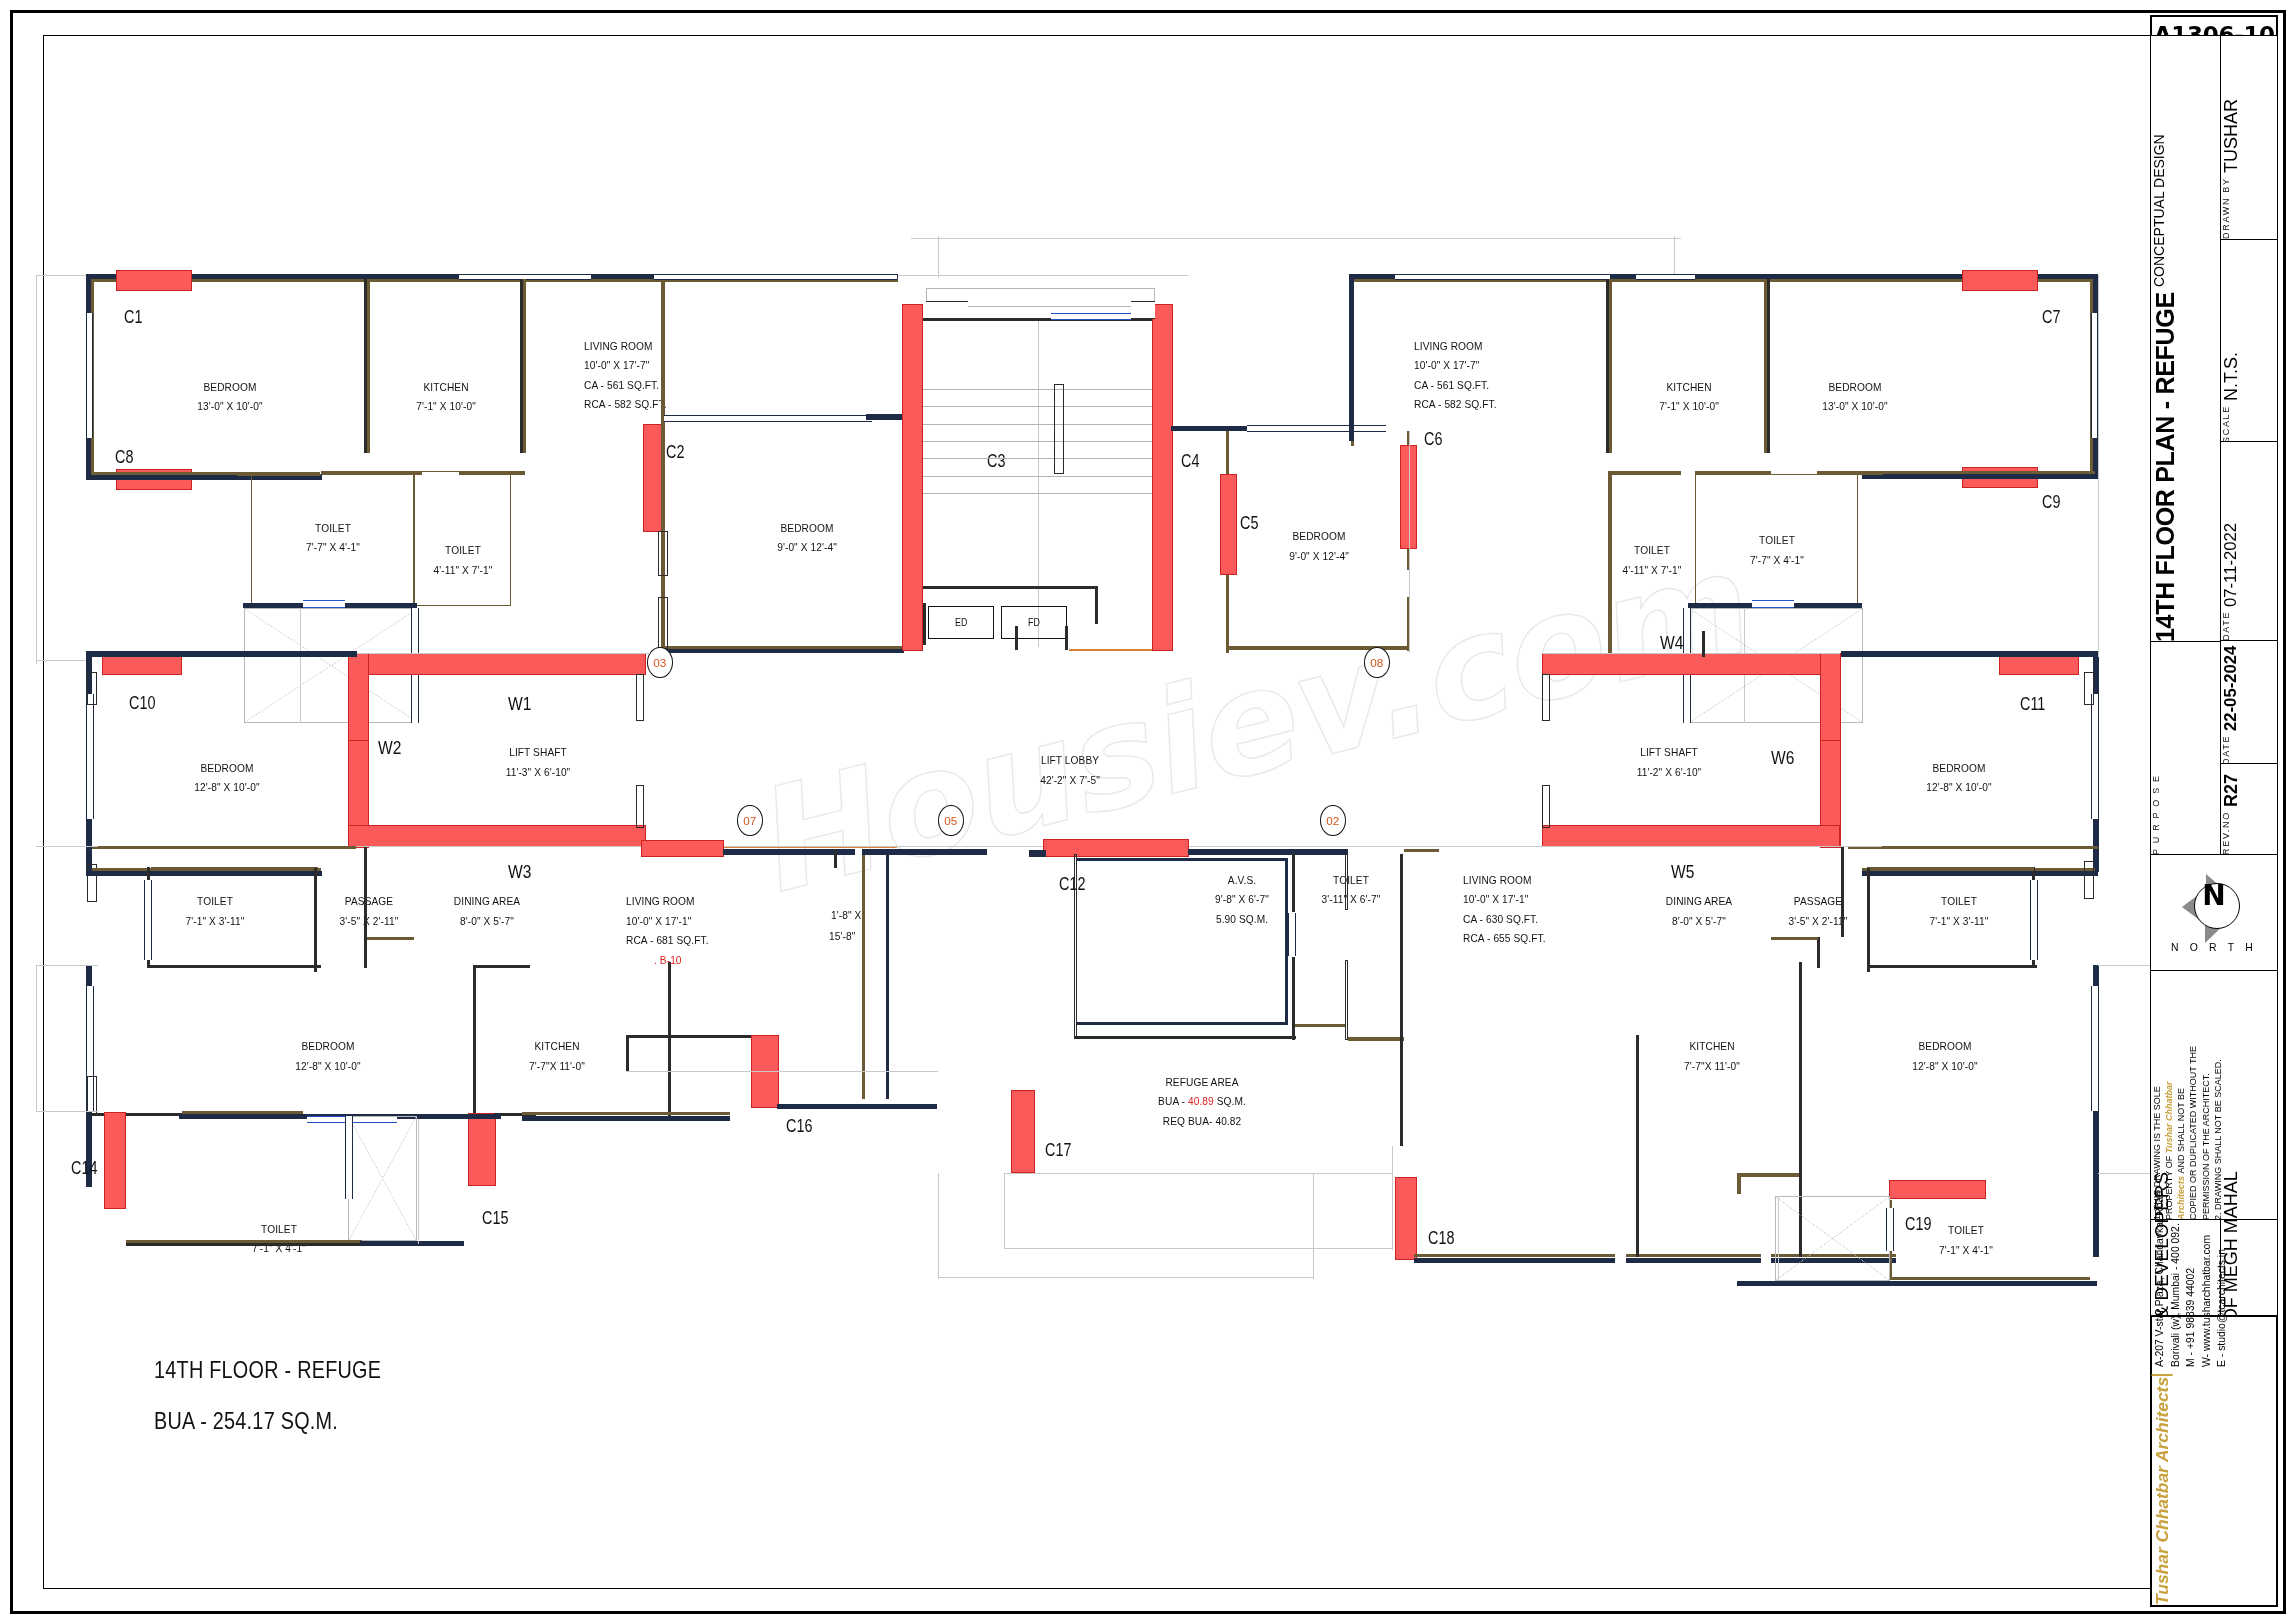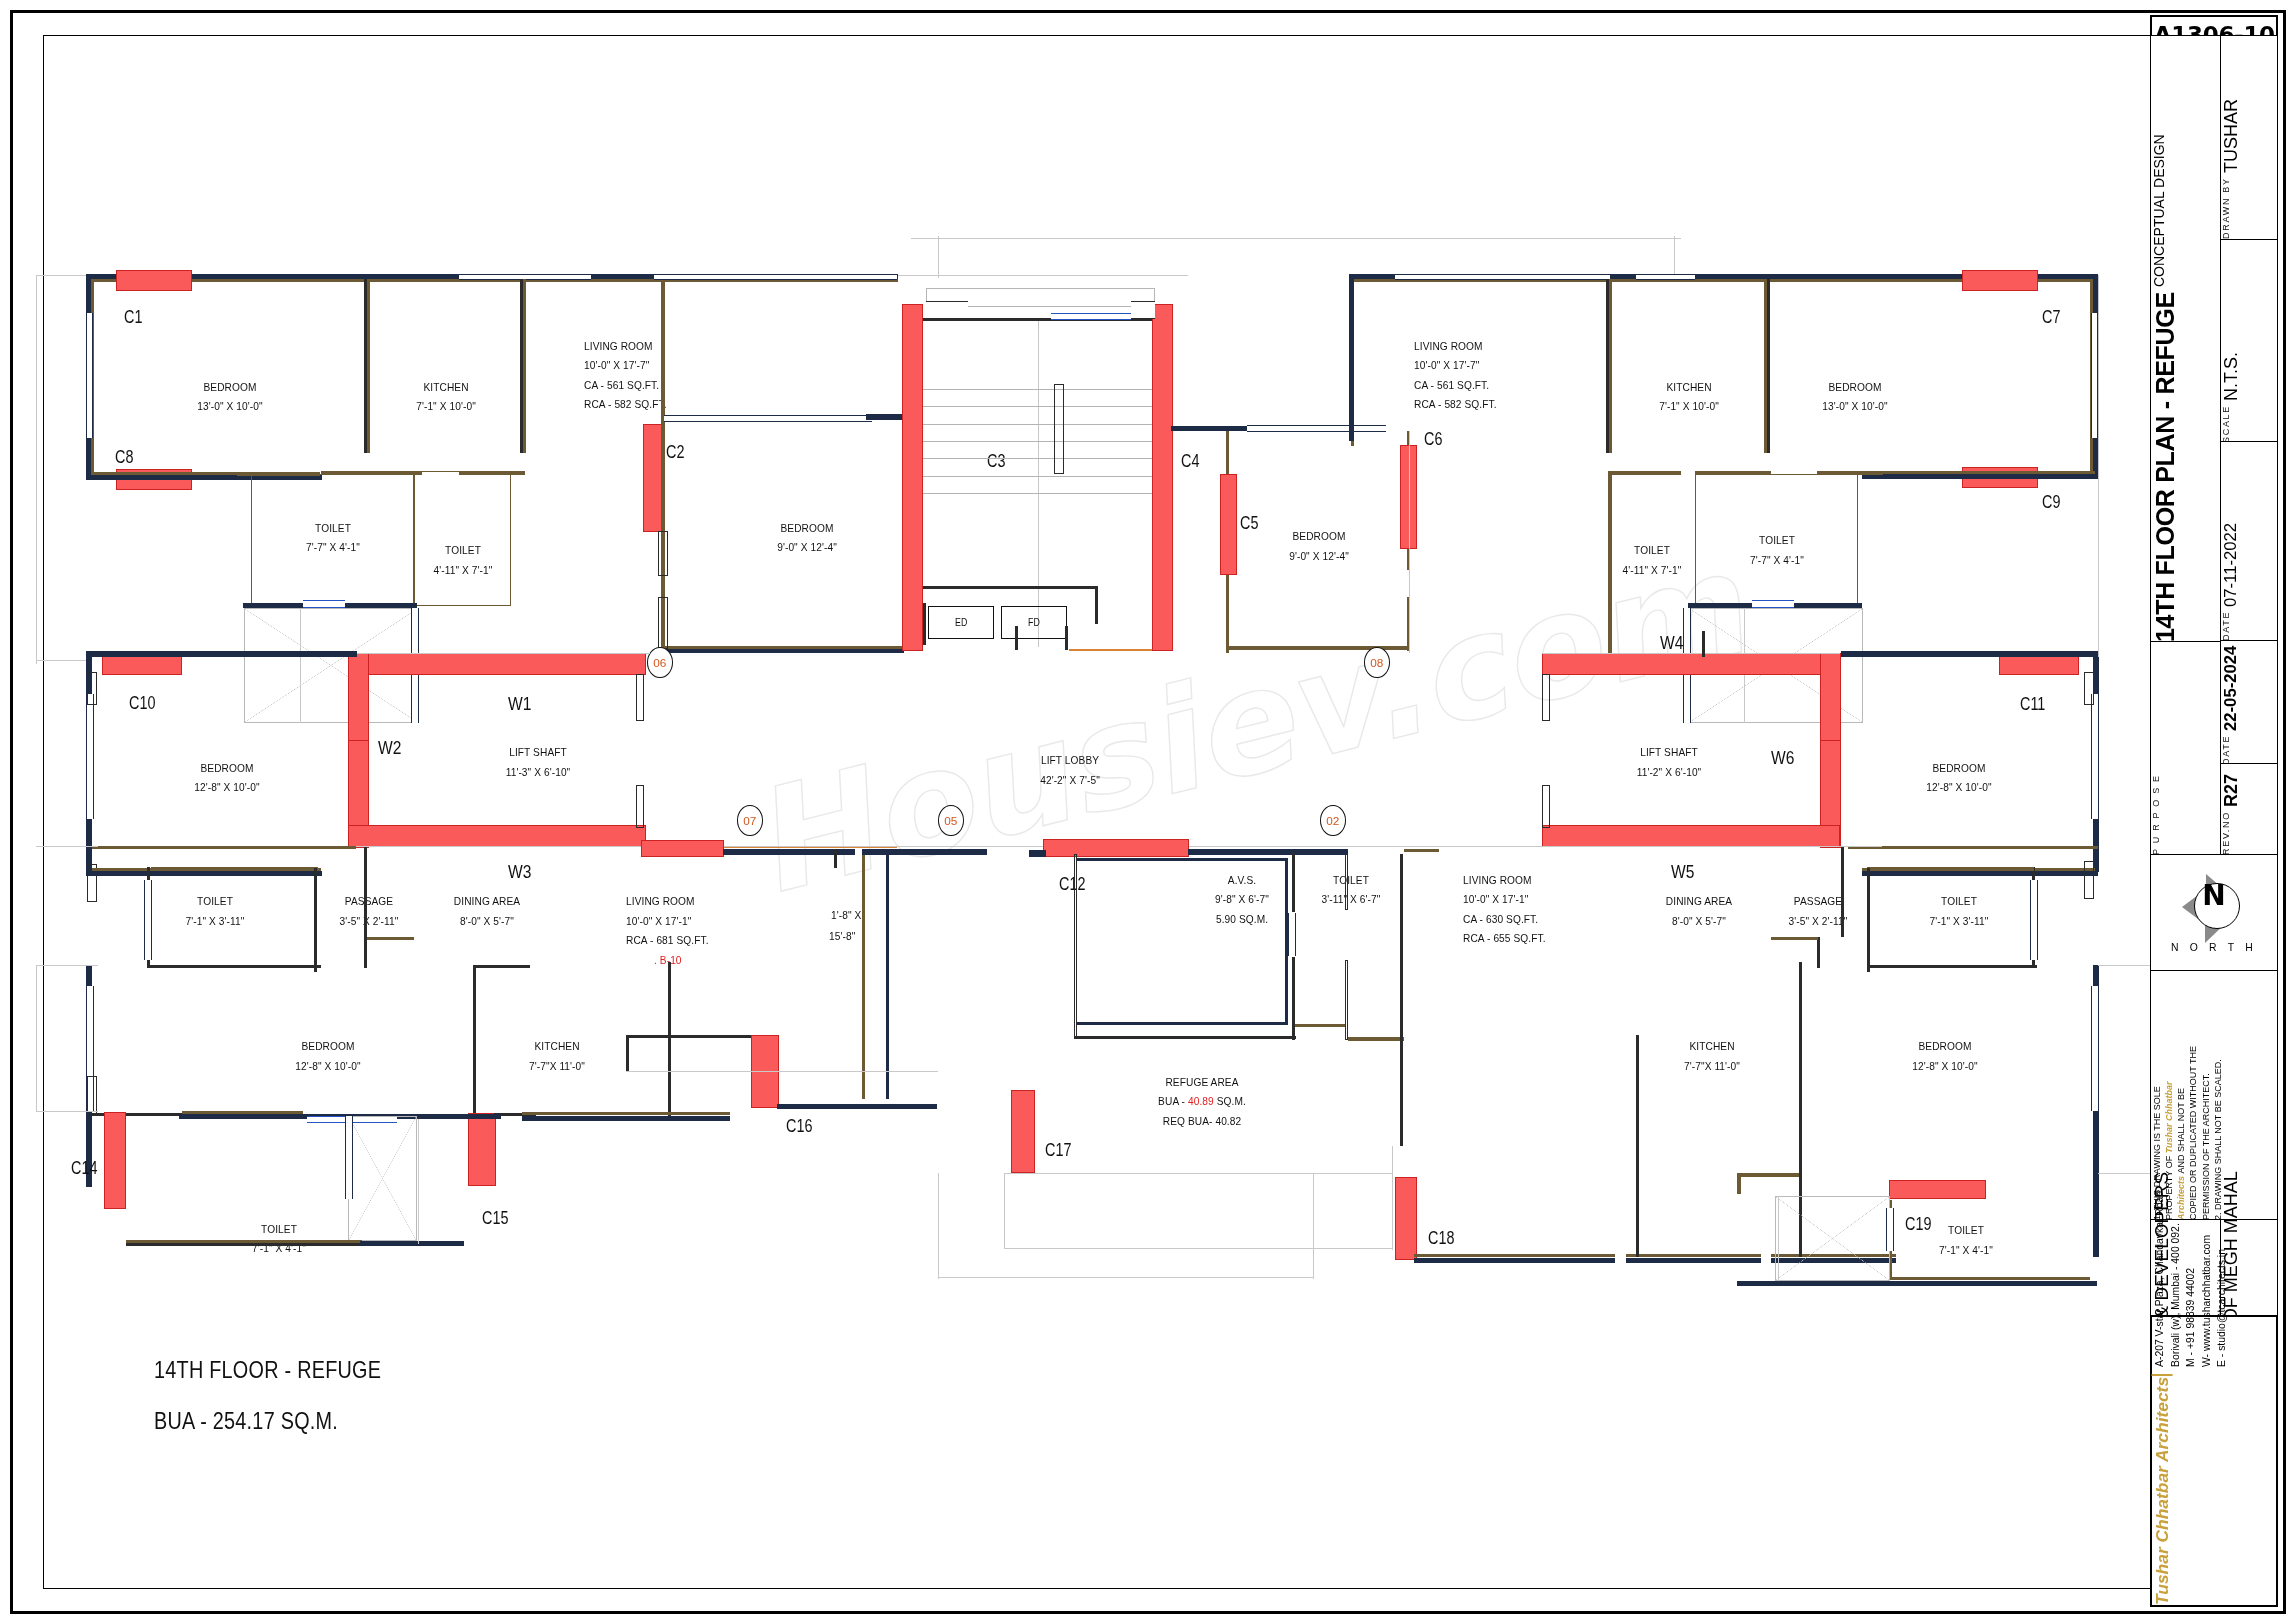--- a/index.html
+++ b/index.html
@@ -241,21 +241,21 @@
     <div class="lbl" style="left:1371px;top:362px;">RCA - 582 SQ.FT.</div>
     <div class="lbl ctr" style="left:1646px;top:345px;">KITCHEN</div>
     <div class="lbl ctr" style="left:1646px;top:364px;">7'-1" X 10'-0"</div>
     <div class="lbl ctr" style="left:1812px;top:345px;">BEDROOM</div>
     <div class="lbl ctr" style="left:1812px;top:364px;">13'-0" X 10'-0"</div>
     <div class="lbl ctr" style="left:1609px;top:508px;">TOILET</div>
     <div class="lbl ctr" style="left:1609px;top:528px;">4'-11" X 7'-1"</div>
     <div class="lbl ctr" style="left:1734px;top:498px;">TOILET</div>
     <div class="lbl ctr" style="left:1734px;top:518px;">7'-7" X 4'-1"</div>
 
-    <div class="gridc" style="left:604px;top:612px;">06</div>
+    <div class="gridc" style="left:604px;top:612px;">03</div>
     <div class="gridc" style="left:1321px;top:612px;">08</div>
     <div class="gridc" style="left:694px;top:770px;">07</div>
     <div class="gridc" style="left:895px;top:770px;">05</div>
     <div class="gridc" style="left:1277px;top:770px;">02</div>
 
     <div class="colw" style="left:305px;top:618px;width:298px;height:22px;"></div>
     <div class="colw" style="left:305px;top:618px;width:21px;height:111px;"></div>
     <div class="colw" style="left:305px;top:705px;width:21px;height:108px;"></div>
     <div class="colw" style="left:305px;top:790px;width:298px;height:22px;"></div>
     <div class="wmark" style="left:465px;top:658px;">W1</div>

